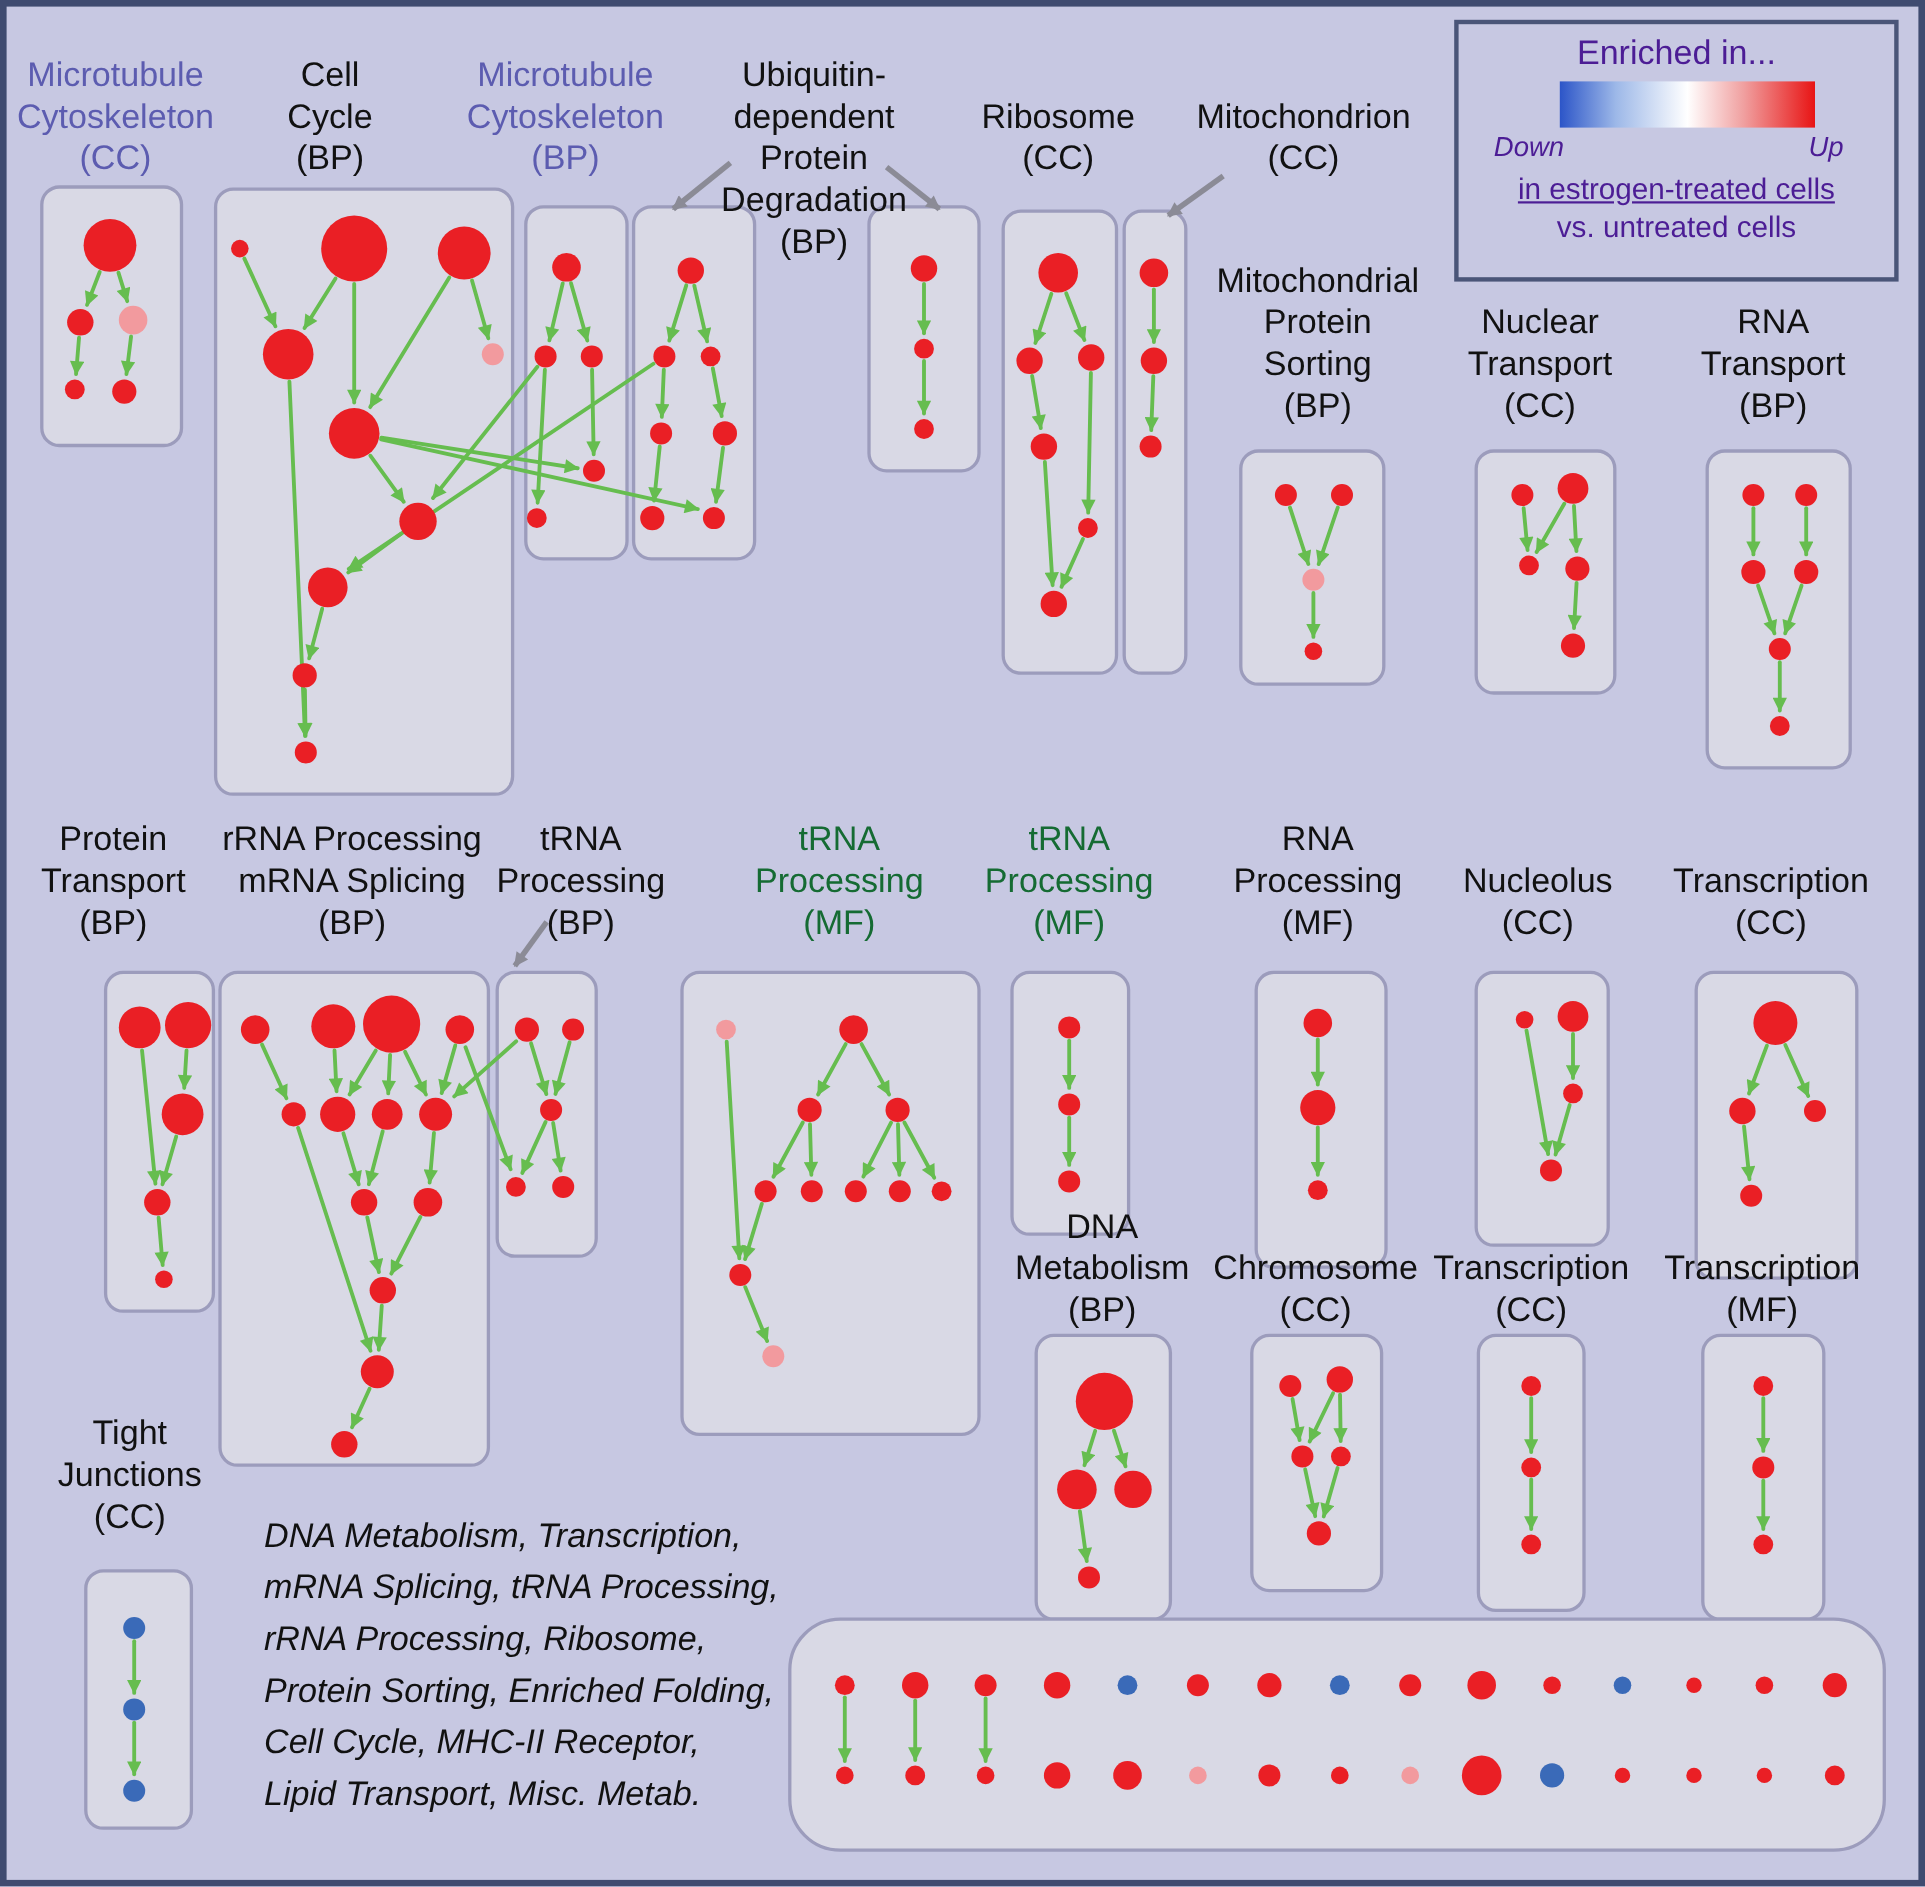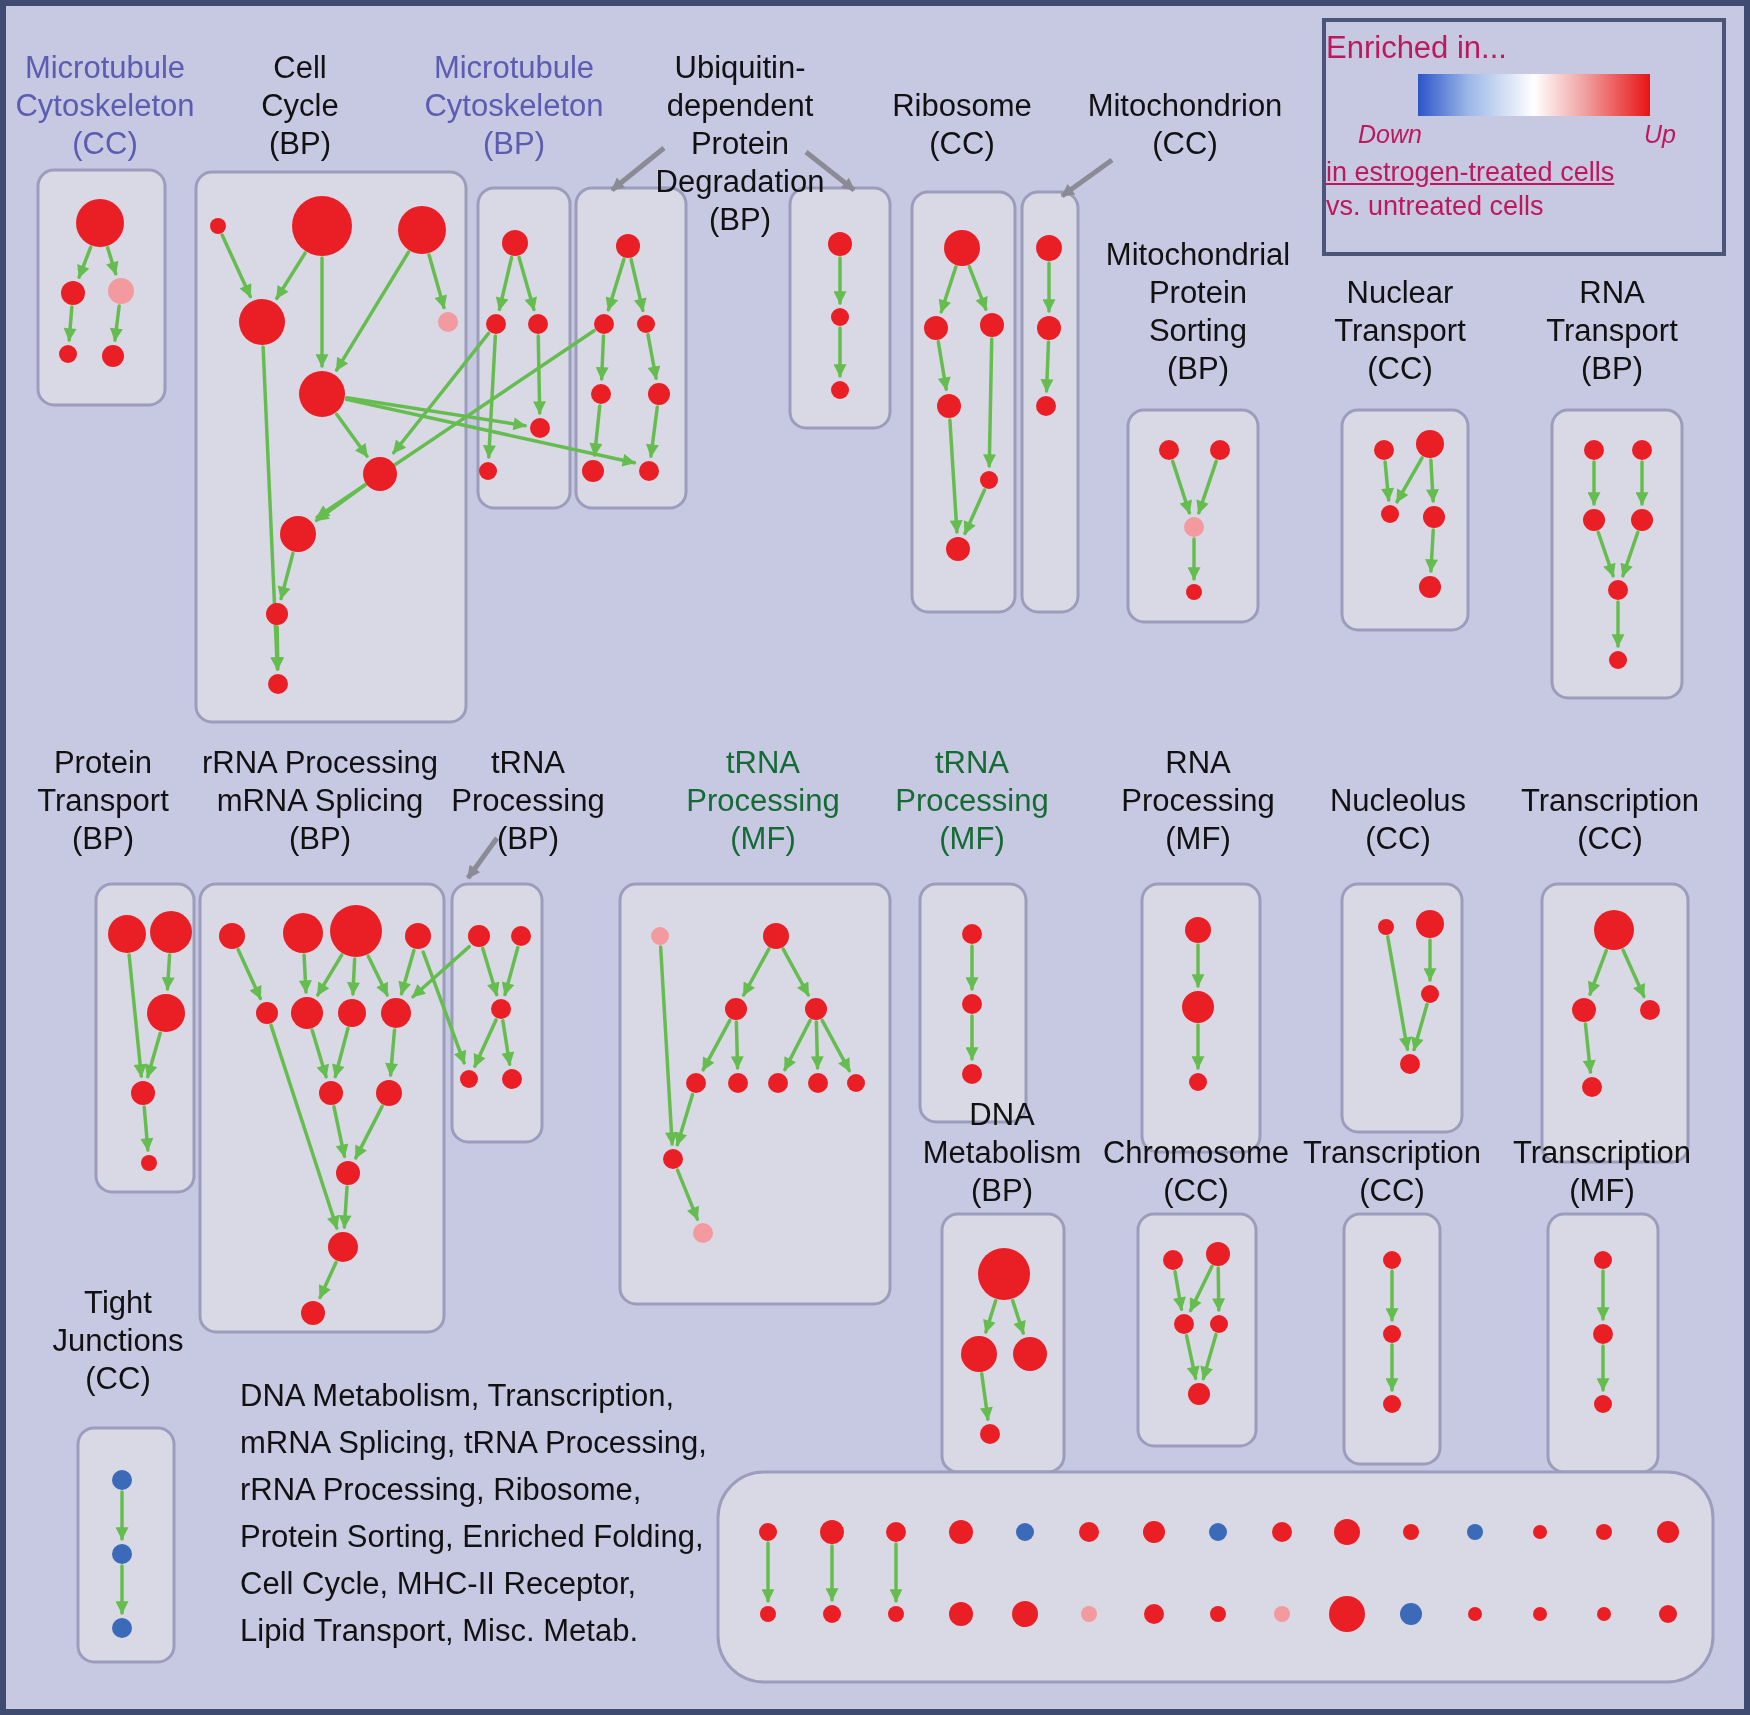--- a/index.html
+++ b/index.html
@@ -1,25 +1,25 @@
 <!DOCTYPE html>
 <html><head>
 <meta charset="utf-8">
 <style>
   html,body{margin:0;padding:0;background:#c7c8e2;}
   .figure{position:relative;width:1750px;height:1715px;font-family:"Liberation Sans",sans-serif;overflow:hidden;}
   svg{position:absolute;left:0;top:0;}
   svg text{font-family:"Liberation Sans",sans-serif;}
-  .legend{position:absolute;left:1322px;top:18px;width:404px;height:238px;border:4px solid #4a5578;color:#be185d;box-sizing:border-box;}
+  .legend{position:absolute;left:1322px;top:18px;width:404px;height:238px;border:4px solid #4a5578;color:#4c1d95;text-align:center;box-sizing:border-box;}
   .legend-title{font-size:31px;margin-top:8px;}
   .legend-bar{height:42px;width:232px;margin:8px 0 0 92px;}
   .legend-row{display:flex;justify-content:space-between;padding:4px 46px 0 32px;font-size:25px;font-style:italic;}
   .legend-sub{font-size:27px;line-height:34px;}
   .legend-sub.first{margin-top:6px;text-decoration:underline;}
-  .misc-text{position:absolute;left:240px;top:1372px;font-size:31px;line-height:47px;color:#111;text-align:left;}
+  .misc-text{position:absolute;left:240px;top:1372px;font-size:31px;line-height:47px;color:#111;text-align:left;font-style:italic;}
 </style>
 </head>
 <body>
 
 <div class="figure">
   <svg id="diagram" width="1750" height="1715" viewBox="0 0 1750 1715">
       <rect x="3" y="3" width="1744" height="1709" fill="#c7c8e2" stroke="#3f4b70" stroke-width="6"></rect>
       <defs>
         <marker id="ag" viewBox="0 0 10 10" refX="9" refY="5" markerWidth="15" markerHeight="13" orient="auto" markerUnits="userSpaceOnUse">
           <path d="M0,0L10,5L0,10Z" fill="#66bd4f"></path>

